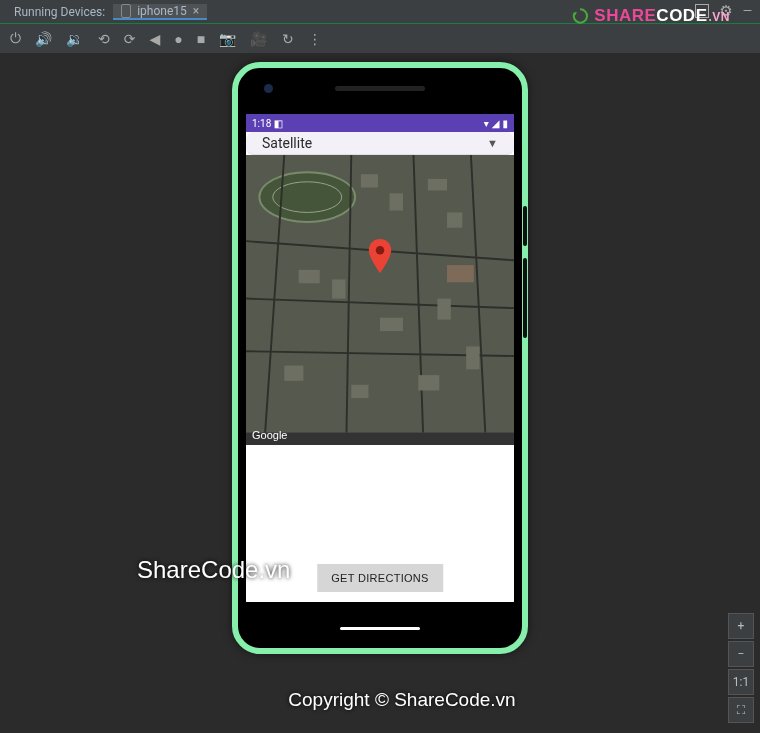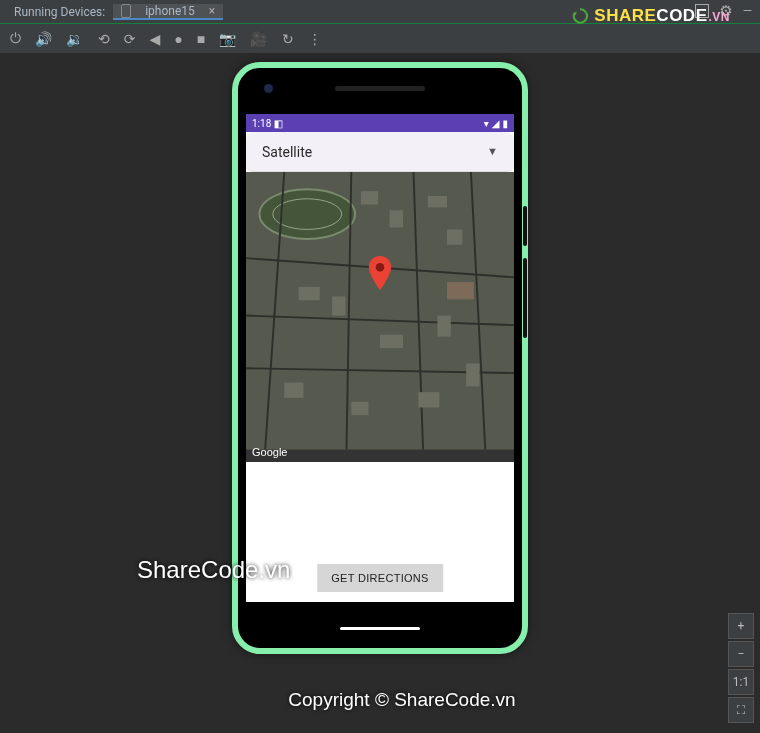--- a/index.html
+++ b/index.html
@@ -20,21 +20,21 @@
     font-size: 12px;
     color: #a9b7c6;
     padding-left: 6px;
   }
   .ide-tabbar .tab-label { padding: 0 8px; }
   .ide-tabbar .active-tab {
     background: #4e5254;
     padding: 0 8px;
     display: flex;
     align-items: center;
-    gap: 14px;
+    gap: 6px;
     border-bottom: 2px solid #4a88c7;
   }
   .phone-glyph { width:10px; height:14px; border:1px solid #888; border-radius:2px; display:inline-block; position:relative; }
   .ide-toolbar {
     height: 30px;
     background: #3c3f41;
     border-bottom: 1px solid #2b2b2b;
     display: flex;
     align-items: center;
     gap: 14px;
@@ -78,21 +78,21 @@
     background:#5b40b4;
     color:#fff;
     font-size:10px;
     display:flex;
     align-items:center;
     justify-content:space-between;
     padding:0 6px;
   }
   .status-right { display:flex; gap:3px; align-items:center;}
   .app-bar {
-    height:40px;
+    height:23px;
     background:#f3f0f8;
     display:flex;
     align-items:center;
     justify-content:space-between;
     padding:0 16px;
     color:#2b2b2b;
     font-size:14px;
     border-bottom:1px solid #ddd;
     border-radius:8px;
   }
@@ -150,21 +150,21 @@
   }
   
   .wm1 { position:absolute; top:556px; left:137px; color:#fff; font-size:24px; font-family:Arial; text-shadow:0 0 4px #000;}
   .wm2 { position:absolute; bottom:22px; left:50%; transform:translateX(-50%); color:#fff; font-size:19px; font-family:Arial; text-shadow:0 0 4px #000;margin-left:22px;}
   .logo-top {
     position:absolute; top:6px; right:30px;
     display:flex; align-items:center; gap:4px;
     font-family:Arial; font-size:17px; font-weight:700;
     letter-spacing:.5px;
   }
-  .logo-top .g { color:#fde047;}
+  .logo-top .g { color:#ec4899;}
   .logo-top .w { color:#fff;}
   .logo-top .vn { color:#f9a8d4; font-size:12px; font-weight:700; margin-left:1px;}
   .logo-swirl {
     width:20px; height:20px; position:relative;
   }
   .logo-swirl svg { width:20px; height:20px;}
   .close-x { color:#aaa; font-size:12px; }
 </style>
 </head>
 <body>

